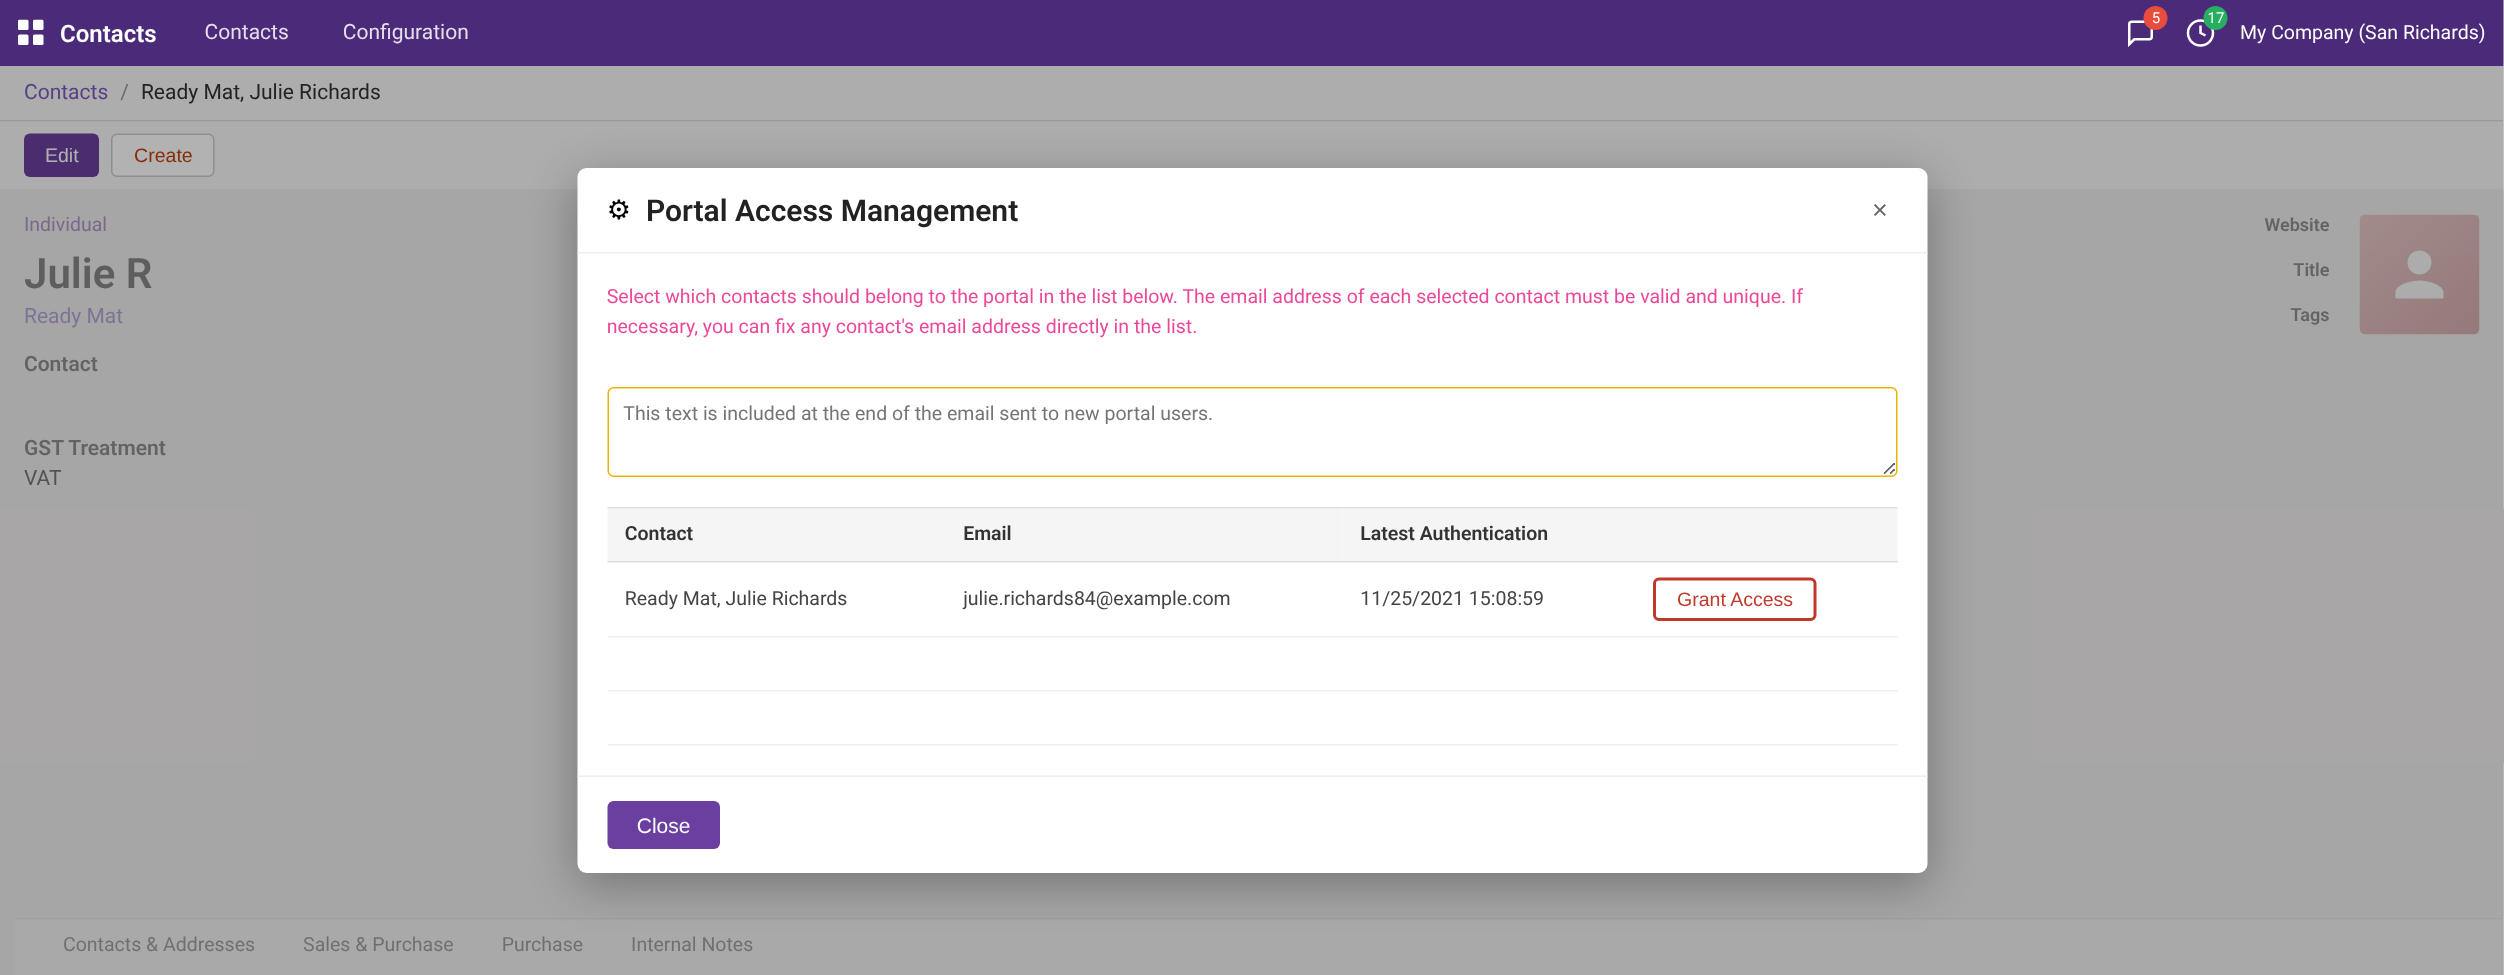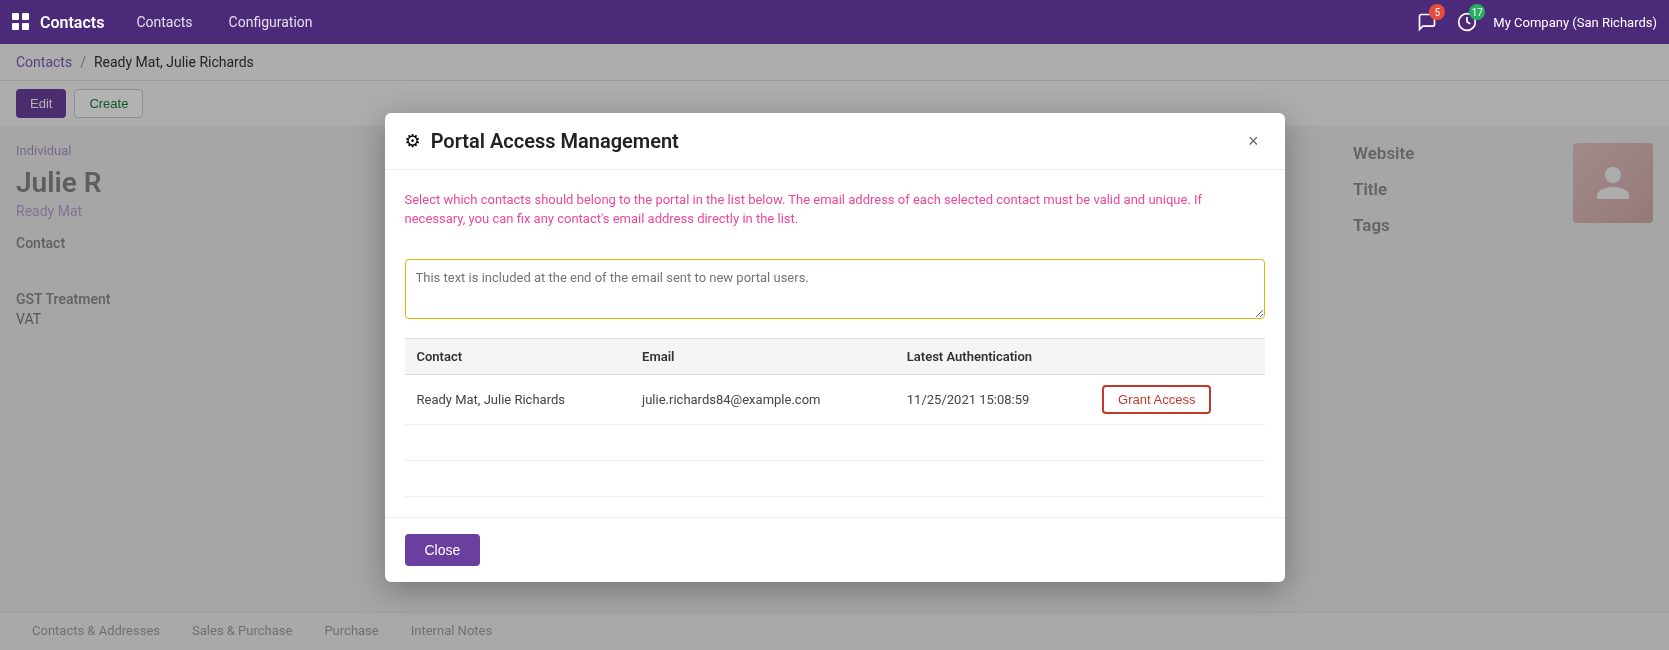--- a/index.html
+++ b/index.html
@@ -118,21 +118,21 @@
       background: #6b3fa0;
       color: white;
       border: none;
       padding: 6px 14px;
       border-radius: 4px;
       cursor: pointer;
       font-size: 13px;
     }
     .btn-create {
       background: white;
-      color: #15803d;
+      color: #c2410c;
       border: 1px solid #ccc;
       padding: 6px 14px;
       border-radius: 4px;
       cursor: pointer;
       font-size: 13px;
       text-align: right;
     }
 
     
     .record-area {
@@ -331,37 +331,37 @@
         <div class="record-company">Ready Mat</div>
         <div style="margin-top:16px;">
           <div class="field-label">Contact</div>
         </div>
         <div style="margin-top:40px;">
           <div class="field-label">GST Treatment</div>
           <div style="margin-top:4px;">VAT</div>
         </div>
       </div>
       <div style="width:200px; text-align:left;">
-        <div style="color:#666; font-size:17px;">
+        <div style="color:#666; font-size:12px;text-align:right;">
           <div class="field-label">Website</div>
           <div style="margin-top:16px;" class="field-label">Title</div>
           <div style="margin-top:16px;" class="field-label">Tags</div>
         </div>
       </div>
       <div style="width:80px; height:80px; background:#ccc; border-radius:4px; overflow:hidden;">
         <div style="width:100%; height:100%; background:linear-gradient(135deg, #e0a0a0, #c07070); display:flex; align-items:center; justify-content:center;">
           <svg width="40" height="40" viewBox="0 0 24 24" fill="white">
             <path d="M12 12c2.7 0 4.8-2.1 4.8-4.8S14.7 2.4 12 2.4 7.2 4.5 7.2 7.2 9.3 12 12 12zm0 2.4c-3.2 0-9.6 1.6-9.6 4.8v2.4h19.2v-2.4c0-3.2-6.4-4.8-9.6-4.8z"></path>
           </svg>
         </div>
       </div>
     </div>
   </div>
 
-  <div style="position:absolute; bottom:0; left:0; right:0; background:#f8f8f8; border-top:1px solid #ddd; padding:0 16px; display:flex; opacity:0.5;">
+  <div style="position:absolute; bottom:0; left:10px; right:0; background:#f8f8f8; border-top:1px solid #ddd; padding:0 16px; display:flex; opacity:0.5;">
     <span class="tab-item">Contacts &amp; Addresses</span>
     <span class="tab-item">Sales &amp; Purchase</span>
     <span class="tab-item">Purchase</span>
     <span class="tab-item">Internal Notes</span>
   </div>
 
   <div class="modal-overlay">
     <div class="modal">
 
       <div class="modal-header">

